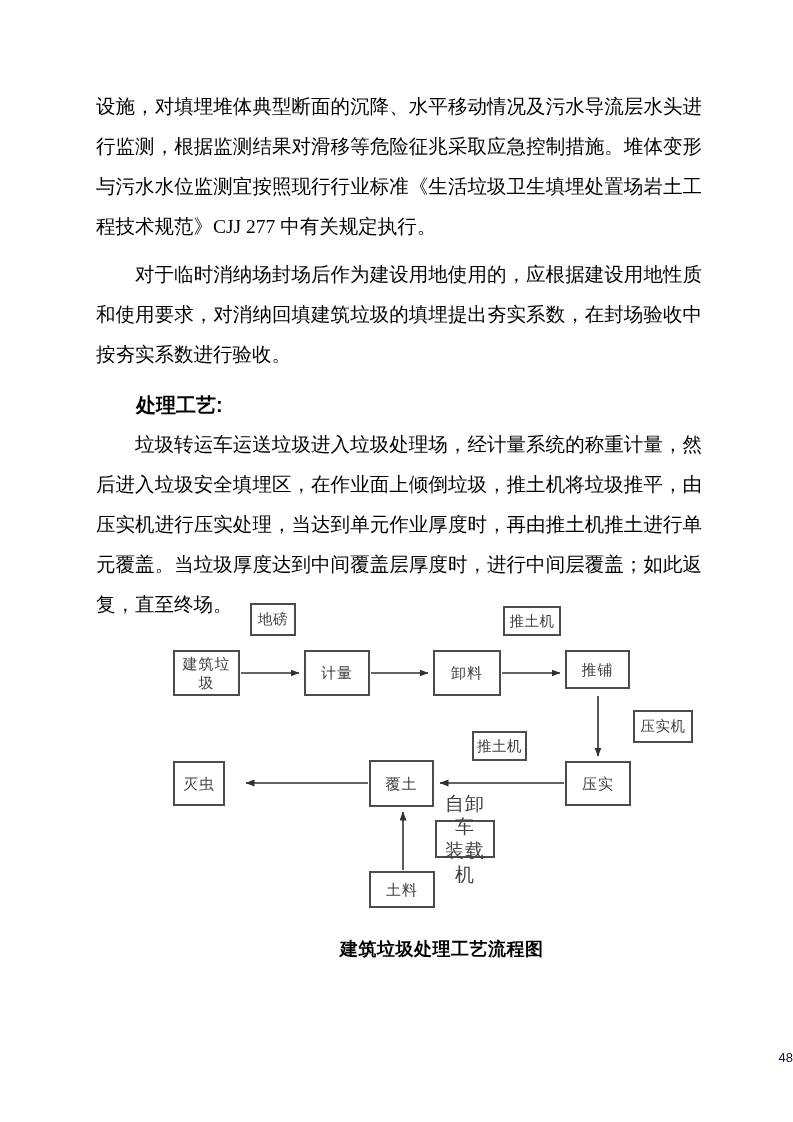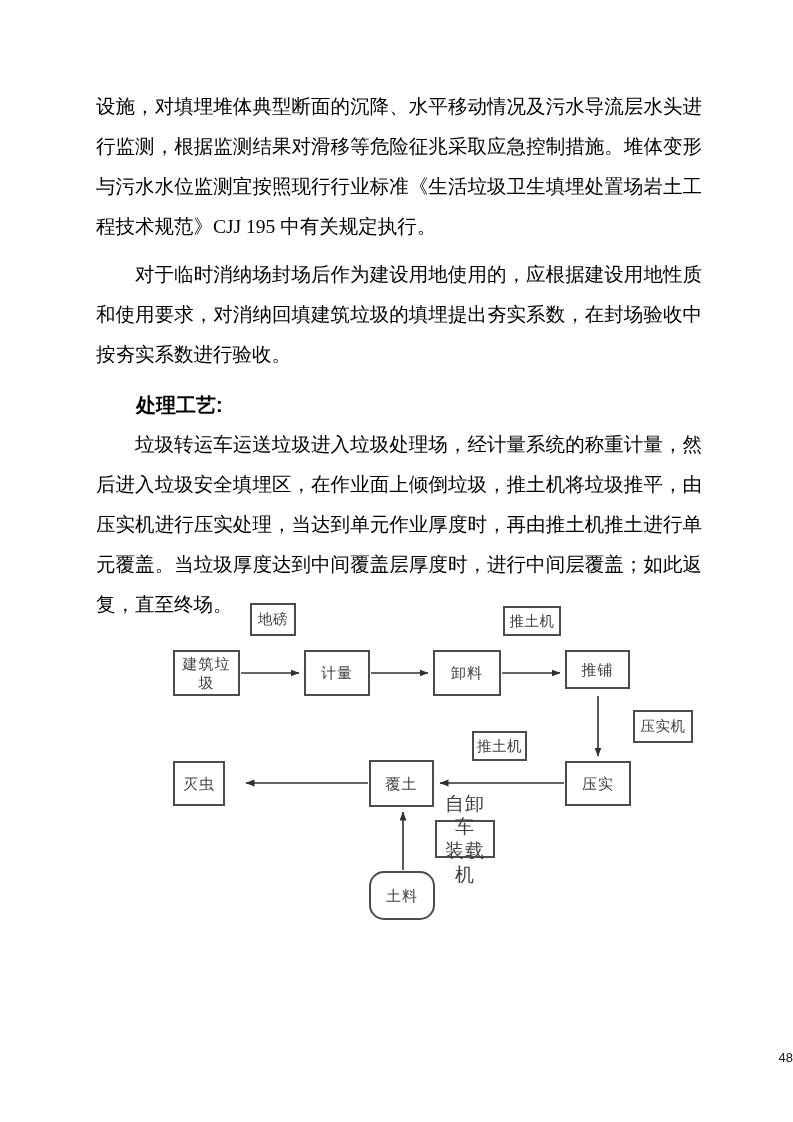--- a/index.html
+++ b/index.html
@@ -74,21 +74,21 @@
     font-size:13px;
     color:#0f172a;
   }
 </style>
 </head>
 <body>
 
 <div class="page">
 
   <div class="textcol">
-    <p class="para">设施，对填埋堆体典型断面的沉降、水平移动情况及污水导流层水头进行监测，根据监测结果对滑移等危险征兆采取应急控制措施。堆体变形与污水水位监测宜按照现行行业标准《生活垃圾卫生填埋处置场岩土工程技术规范》CJJ 195 中有关规定执行。</p>
+    <p class="para">设施，对填埋堆体典型断面的沉降、水平移动情况及污水导流层水头进行监测，根据监测结果对滑移等危险征兆采取应急控制措施。堆体变形与污水水位监测宜按照现行行业标准《生活垃圾卫生填埋处置场岩土工程技术规范》CJJ 277 中有关规定执行。</p>
     <p class="para indent mt8">对于临时消纳场封场后作为建设用地使用的，应根据建设用地性质和使用要求，对消纳回填建筑垃圾的填埋提出夯实系数，在封场验收中按夯实系数进行验收。</p>
     <h3 class="heading">处理工艺:</h3>
     <p class="para indent">垃圾转运车运送垃圾进入垃圾处理场，经计量系统的称重计量，然后进入垃圾安全填埋区，在作业面上倾倒垃圾，推土机将垃圾推平，由压实机进行压实处理，当达到单元作业厚度时，再由推土机推土进行单元覆盖。当垃圾厚度达到中间覆盖层厚度时，进行中间层覆盖；如此返复，直至终场。</p>
   </div>
 
   <div class="flowchart">
 
     <svg class="fc-arrows" width="793" height="1122" viewBox="0 0 793 1122">
       <defs>
         <marker id="ah" markerWidth="10" markerHeight="8" refX="8.5" refY="3.5" orient="auto" markerUnits="userSpaceOnUse">
@@ -104,26 +104,27 @@
       <line x1="403" y1="870" x2="403" y2="812" stroke="#303030" stroke-width="1.6" marker-end="url(#ah)"></line>
     </svg>
 
     <div class="fc-box" style="left:173px;top:650px;width:67px;height:46px;">建筑垃圾</div>
     <div class="fc-box" style="left:304px;top:650px;width:66px;height:46px;">计量</div>
     <div class="fc-box" style="left:433px;top:650px;width:68px;height:46px;">卸料</div>
     <div class="fc-box" style="left:565px;top:650px;width:65px;height:39px;">推铺</div>
     <div class="fc-box" style="left:565px;top:761px;width:66px;height:45px;">压实</div>
     <div class="fc-box" style="left:369px;top:760px;width:65px;height:47px;">覆土</div>
     <div class="fc-box" style="left:173px;top:761px;width:52px;height:45px;">灭虫</div>
-    <div class="fc-box" style="left:369px;top:871px;width:66px;height:49px;border-radius:15px;">土料</div>
+    <div class="fc-box" style="left:369px;top:871px;width:66px;height:37px;">土料</div>
 
     <div class="fc-box fc-label" style="left:250px;top:603px;width:46px;height:33px;">地磅</div>
     <div class="fc-box fc-label" style="left:503px;top:606px;width:58px;height:30px;">推土机</div>
     <div class="fc-box fc-label" style="left:633px;top:710px;width:60px;height:33px;">压实机</div>
     <div class="fc-box fc-label" style="left:472px;top:731px;width:55px;height:30px;">推土机</div>
     <div class="fc-box fc-multiline" style="left:435px;top:820px;width:60px;height:38px;">自卸车
 装载机</div>
 
+    <div class="fc-caption">建筑垃圾处理工艺流程图</div>
   </div>
 
   <div class="pagenum">48</div>
 
 </div>
 
 </body></html>

